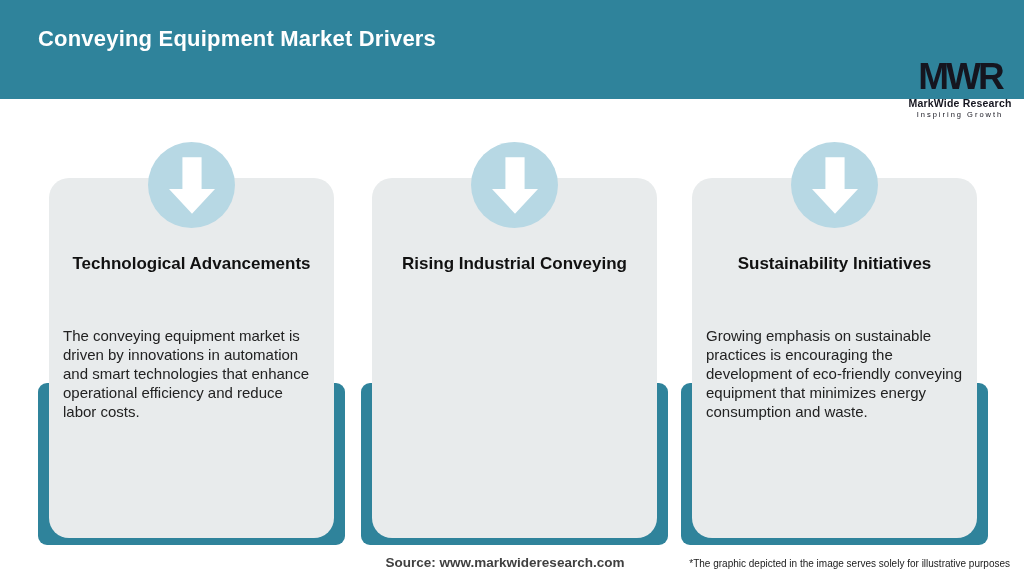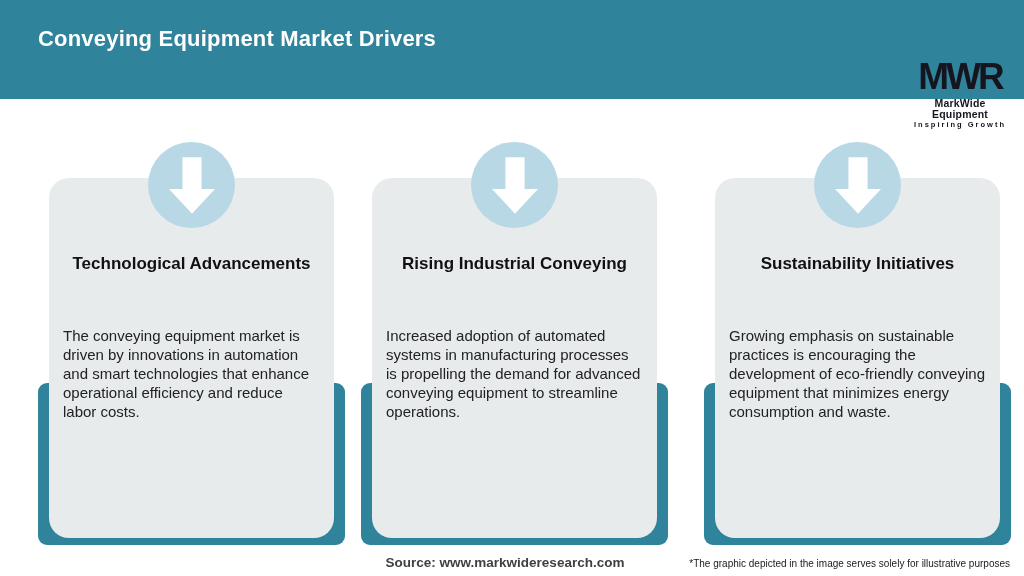--- a/index.html
+++ b/index.html
@@ -23,25 +23,25 @@
     color:#14141f;line-height:1;margin-top:48px;
   }
   .logo-acronym{
     font-size:37px;font-weight:900;letter-spacing:-3px;
     transform:scaleY(1.02);color:#15151f;
   }
   .logo-name{
     margin-top:3px;font-size:10.5px;font-weight:bold;color:#15151f;letter-spacing:.2px;
   }
   .logo-tagline{
-    margin-top:2px;font-size:7.5px;font-weight:bold;color:#15151f;letter-spacing:2px;
+    margin-top:2px;font-size:7.5px;font-weight:normal;color:#15151f;letter-spacing:2px;
   }
   
   .group{position:absolute;top:0;width:307px;height:576px;}
-  .g0{left:38px;} .g1{left:361px;} .g2{left:704px;}
+  .g0{left:38px;} .g1{left:361px;} .g2{left:681px;}
   .backing{
     position:absolute;left:0;top:383px;width:307px;height:162px;
     background:#2F839B;border-radius:9px;
   }
   .card{
     position:absolute;left:11px;top:178px;width:285px;height:360px;
     background:#E8EBEC;border-radius:20px;
   }
   .card-title{
     margin:76px 8px 0 8px;text-align:center;
@@ -67,21 +67,21 @@
     font-size:10px;color:#1a1a1a;
   }
 </style>
 </head>
 <body>
 
 <div class="header">
   <h1 class="page-title">Conveying Equipment Market Drivers</h1>
   <div class="logo">
     <div class="logo-acronym">MWR</div>
-    <div class="logo-name">MarkWide Equipment</div>
+    <div class="logo-name">MarkWide Research</div>
     <div class="logo-tagline">Inspiring Growth</div>
   </div>
 </div>
 
 <div class="group g0">
   <div class="backing"></div>
   <div class="card">
     <h2 class="card-title">Technological Advancements</h2>
     <p class="card-body">The conveying equipment market is driven by innovations in automation and smart technologies that enhance operational efficiency and reduce labor costs.</p>
   </div>
@@ -89,21 +89,20 @@
     <svg width="46" height="62" viewBox="0 0 48 64" aria-hidden="true">
       <path d="M14 2 h20 v33 h14 L24 61 L0 35 h14 Z" fill="#ffffff"></path>
     </svg>
   </div>
 </div>
 
 <div class="group g1">
   <div class="backing"></div>
   <div class="card">
     <h2 class="card-title">Rising Industrial Conveying</h2>
-    <p class="card-body">Increased adoption of automated systems in manufacturing processes is propelling the demand for advanced conveying equipment to streamline operations.</p>
   </div>
   <div class="circle">
     <svg width="46" height="62" viewBox="0 0 48 64" aria-hidden="true">
       <path d="M14 2 h20 v33 h14 L24 61 L0 35 h14 Z" fill="#ffffff"></path>
     </svg>
   </div>
 </div>
 
 <div class="group g2">
   <div class="backing"></div>

